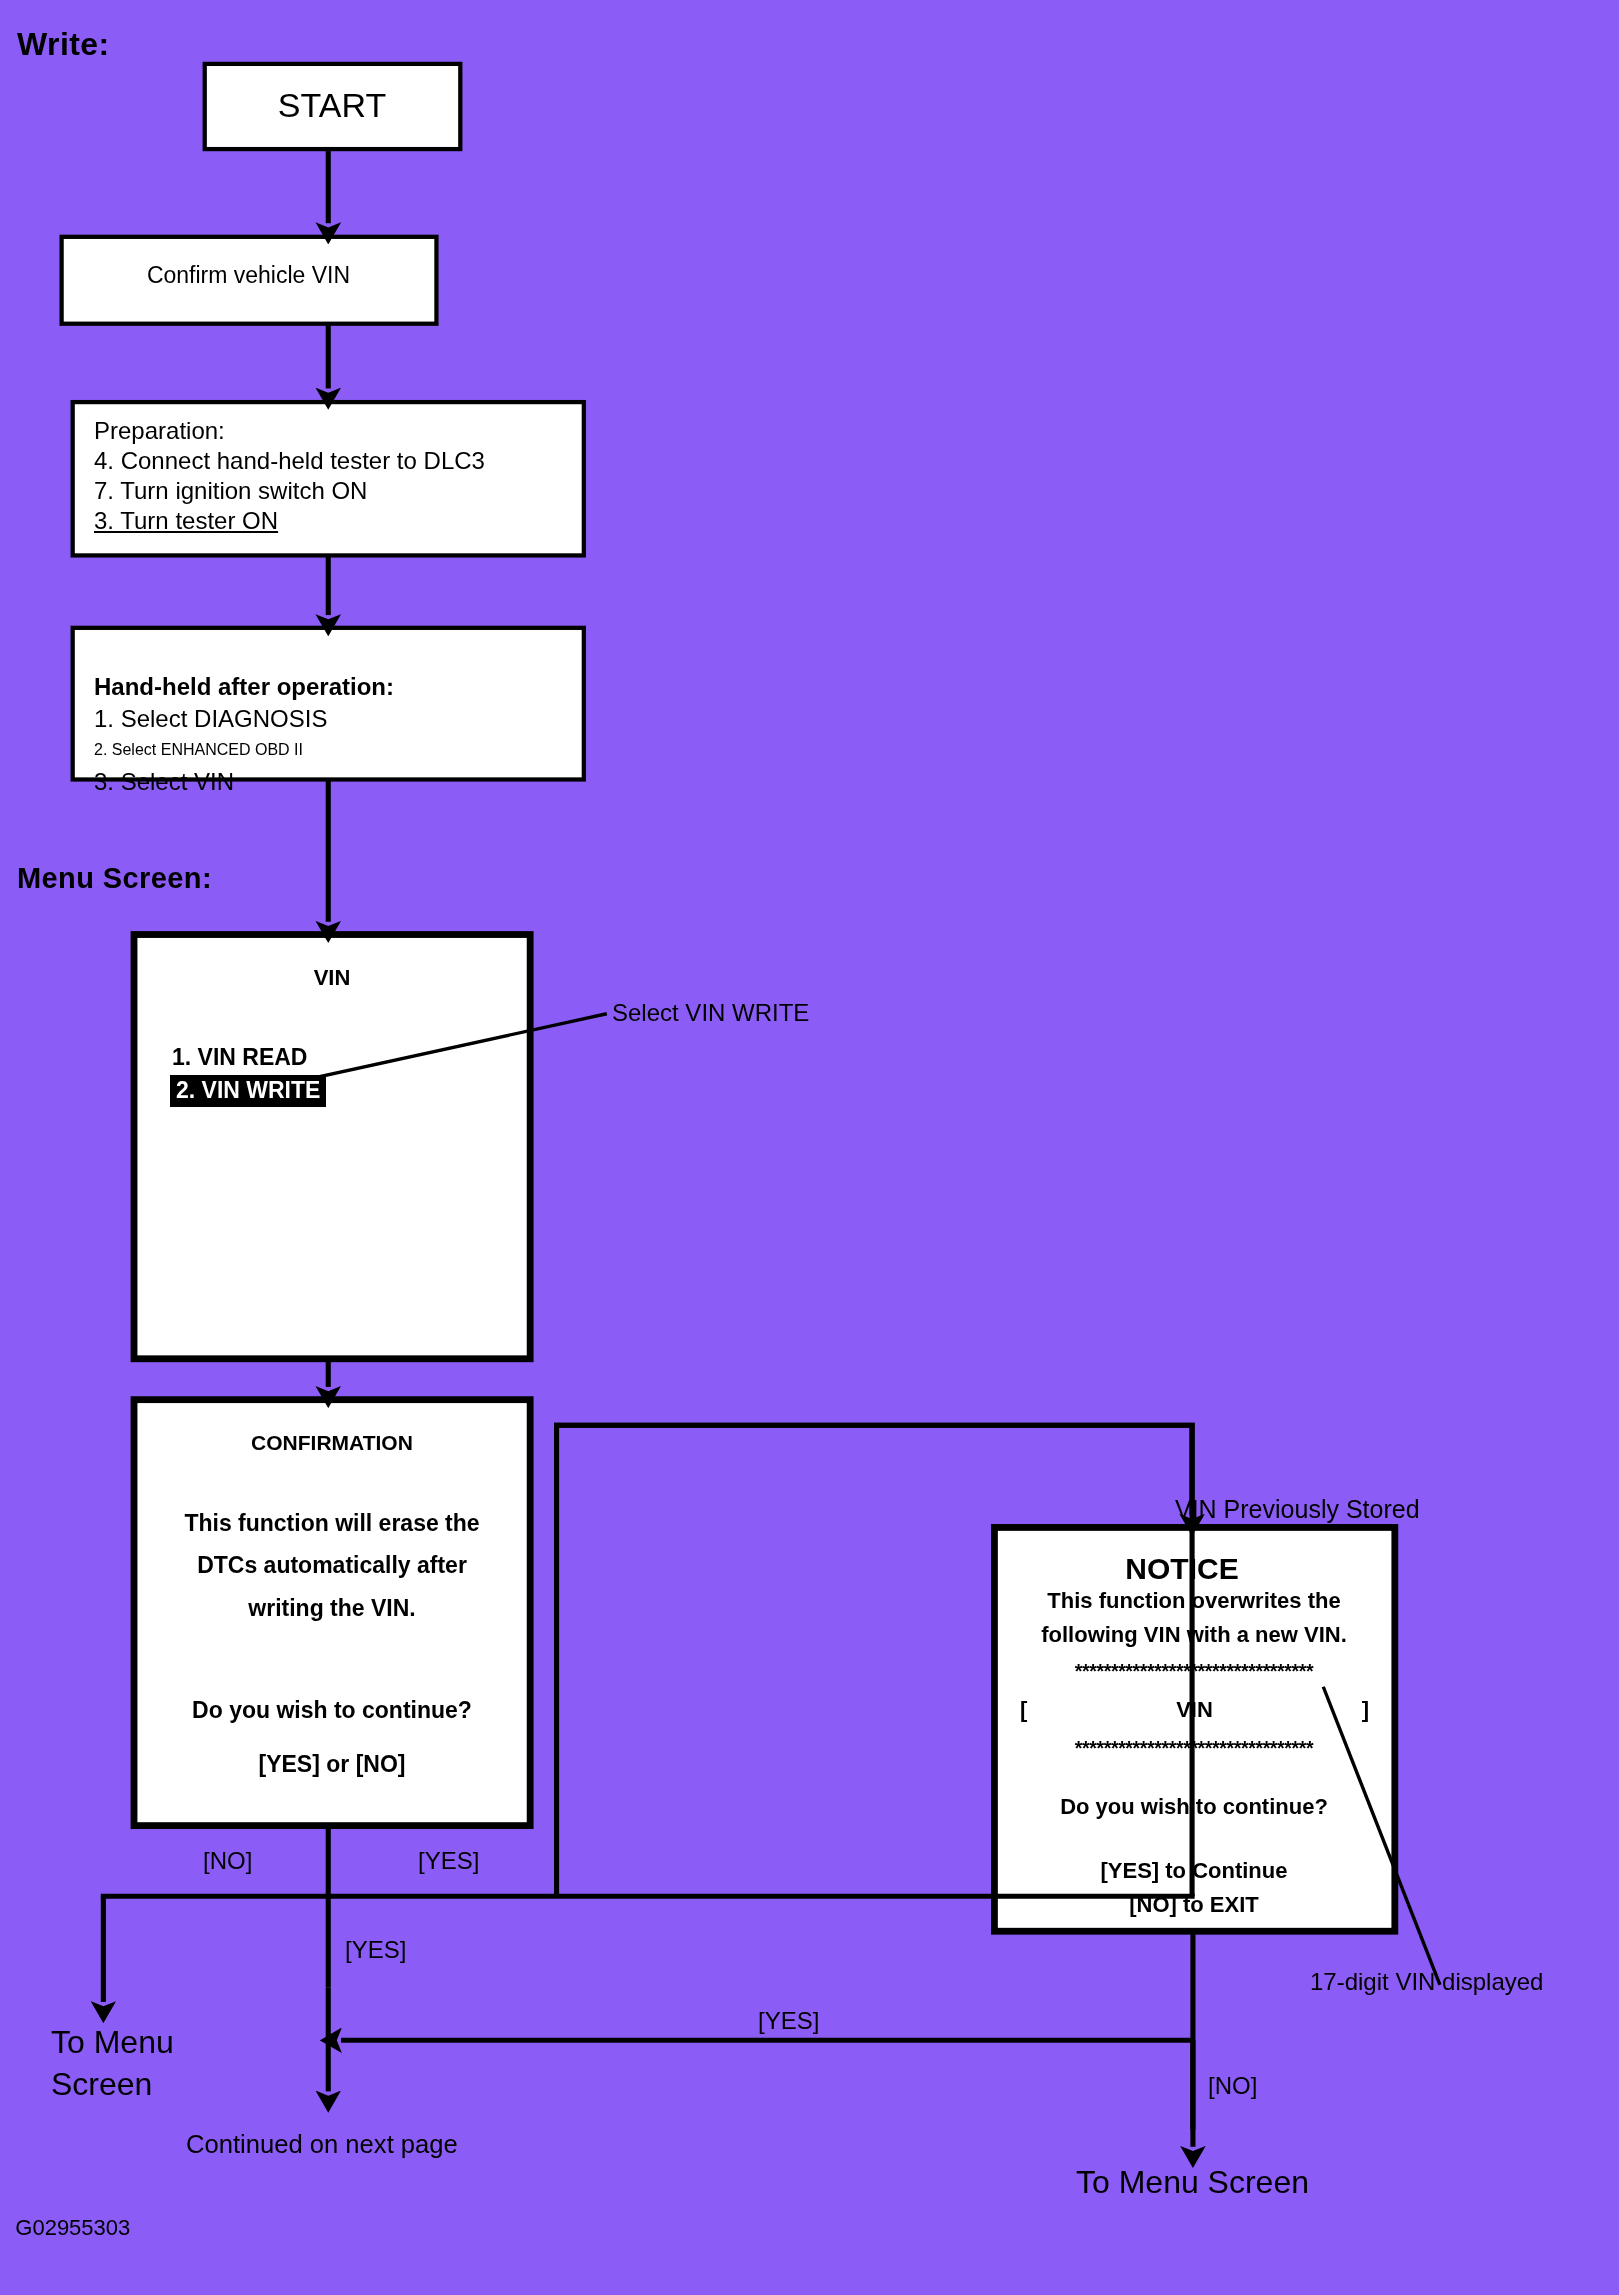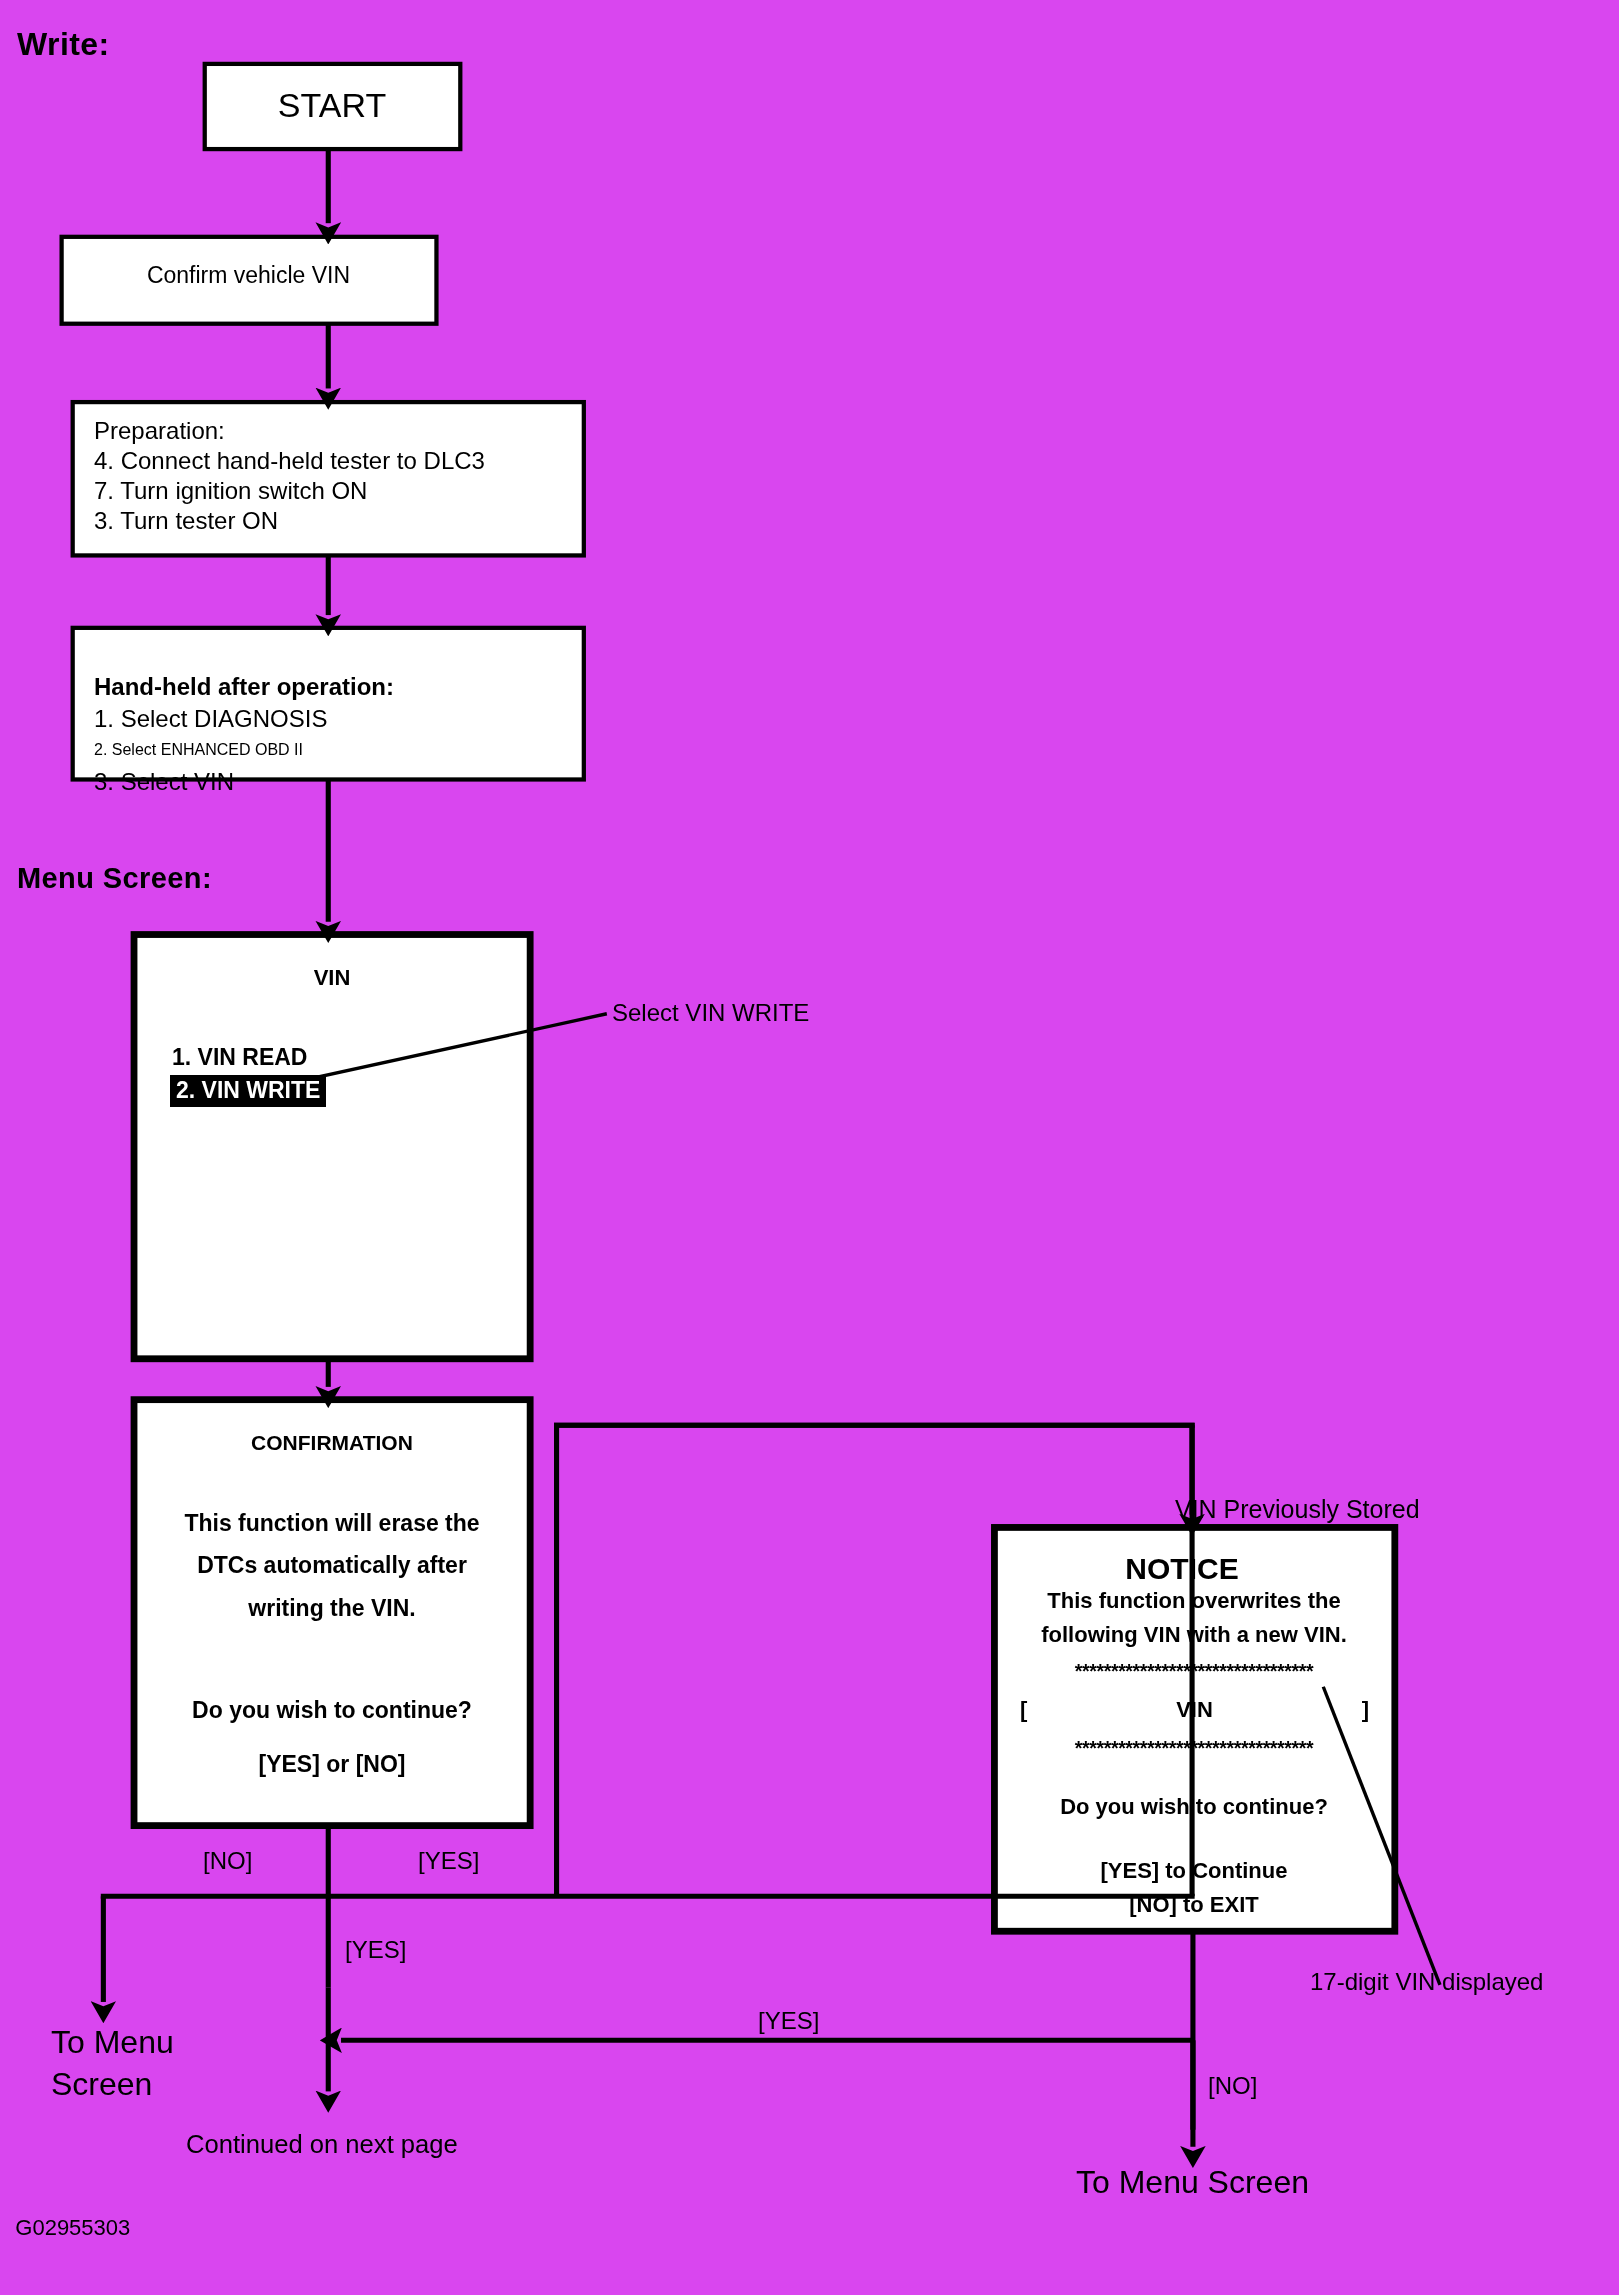--- a/index.html
+++ b/index.html
@@ -1,17 +1,17 @@
 <!DOCTYPE html>
 <html style="font-size:13.6px"><head>
 <meta charset="utf-8">
 <style>
   html,body{margin:0;padding:0;background:#ffffff;}
   body{width:1620px;height:2295px;font-family:"Liberation Sans",sans-serif;color:#000;}
-  #stage{position:relative;width:1620px;height:2295px;overflow:hidden;background:#d946ef;}
+  #stage{position:relative;width:1620px;height:2295px;overflow:hidden;background:#8b5cf6;}
   svg{position:absolute;left:0;top:0;width:1620px;height:2295px;}
   .lbl{position:absolute;white-space:pre;color:#000;font-family:"Liberation Sans",sans-serif;}
   .bold{font-weight:bold;}
   .ctr{text-align:center;}
   .hl{background:#000;color:#fff;padding:1.7px 6px 3.4px 6px;display:inline-block;}
 </style>
 </head>
 <body>
 
 <div id="stage">
@@ -67,21 +67,21 @@
   <div class="lbl bold" style="left:17px;top:25.6px;font-size:32px;letter-spacing:0.4px;">Write:</div>
 
   <div class="lbl ctr" style="left:204px;top:86px;width:256px;font-size:34px;">START</div>
 
   <div class="lbl ctr" style="left:61px;top:262px;width:375px;font-size:23px;">Confirm vehicle VIN</div>
 
   <div style="position:absolute;left:94px;top:416px;width:486px;">
     <div class="lbl" style="position:static;font-size:24px;line-height:30px;">Preparation:</div>
     <div class="lbl" style="position:static;font-size:24px;line-height:30px;">4. Connect hand-held tester to DLC3</div>
     <div class="lbl" style="position:static;font-size:24px;line-height:30px;">7. Turn ignition switch ON</div>
-    <div class="lbl" style="position:static;font-size:24px;line-height:30px;">3. Turn tester ON</div>
+    <div class="lbl" style="position:static;font-size:24px;line-height:30px;text-decoration:underline;">3. Turn tester ON</div>
   </div>
 
   <div style="position:absolute;left:94px;top:671px;width:486px;">
     <div class="lbl bold" style="position:static;font-size:24px;line-height:31.5px;">Hand-held after operation:</div>
     <div class="lbl" style="position:static;font-size:24px;line-height:31.5px;">1. Select DIAGNOSIS</div>
     <div class="lbl" style="position:static;font-size:16px;line-height:31.5px;">2. Select ENHANCED OBD II</div>
     <div class="lbl" style="position:static;font-size:24px;line-height:31.5px;">3. Select VIN</div>
   </div>
 
   <div class="lbl bold" style="left:17px;top:862px;font-size:29px;letter-spacing:0.4px;">Menu Screen:</div>

